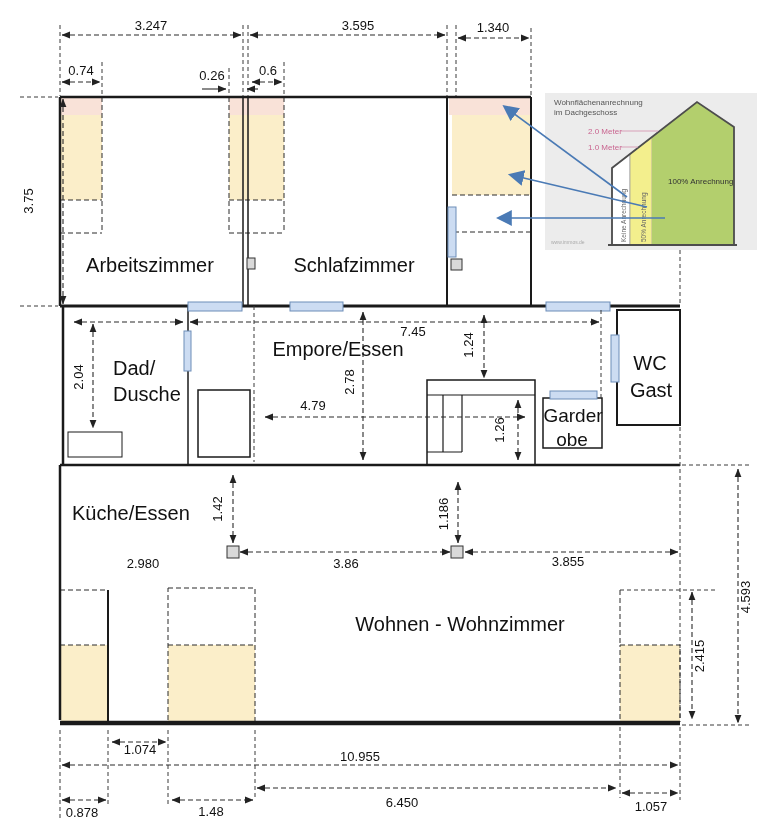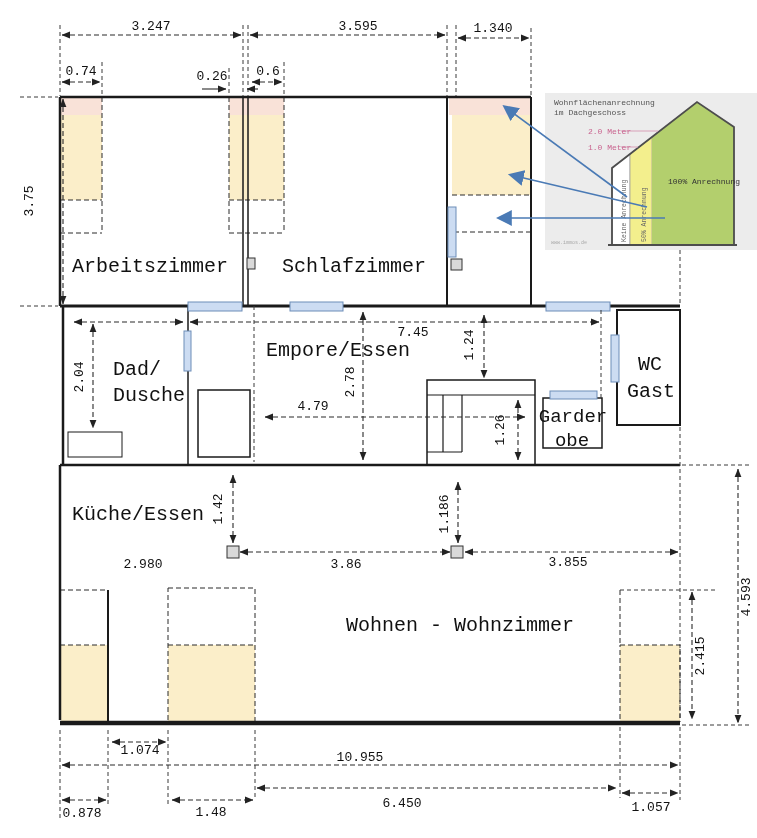--- a/index.html
+++ b/index.html
@@ -1,17 +1,17 @@
 <!DOCTYPE html>
 <html><head>
 <meta charset="utf-8">
 <style>
   html,body{margin:0;padding:0;background:#ffffff;}
   #stage{position:relative;width:757px;height:838px;background:#ffffff;overflow:hidden;
-         font-family:Liberation Mono, monospace;}
+         font-family:Liberation Sans, sans-serif;}
   svg{position:absolute;left:0;top:0;}
   .wall{stroke:#1a1a1a;fill:none;}
   .ext{stroke:#3a3a3a;stroke-width:1;stroke-dasharray:4 3;fill:none;}
   .dim{stroke:#2a2a2a;stroke-width:1.1;stroke-dasharray:5 3;fill:none;}
   .dimsolid{stroke:#2a2a2a;stroke-width:1.1;fill:none;}
   .roofdash{stroke:#2a2a2a;stroke-width:1;stroke-dasharray:5 3;fill:none;}
   .win{fill:#ccdcf2;stroke:#6d8db8;stroke-width:1;}
   .post{fill:#d9d9d9;stroke:#333;stroke-width:1;}
   text{fill:#111;}
   .room{font-size:20px;}

